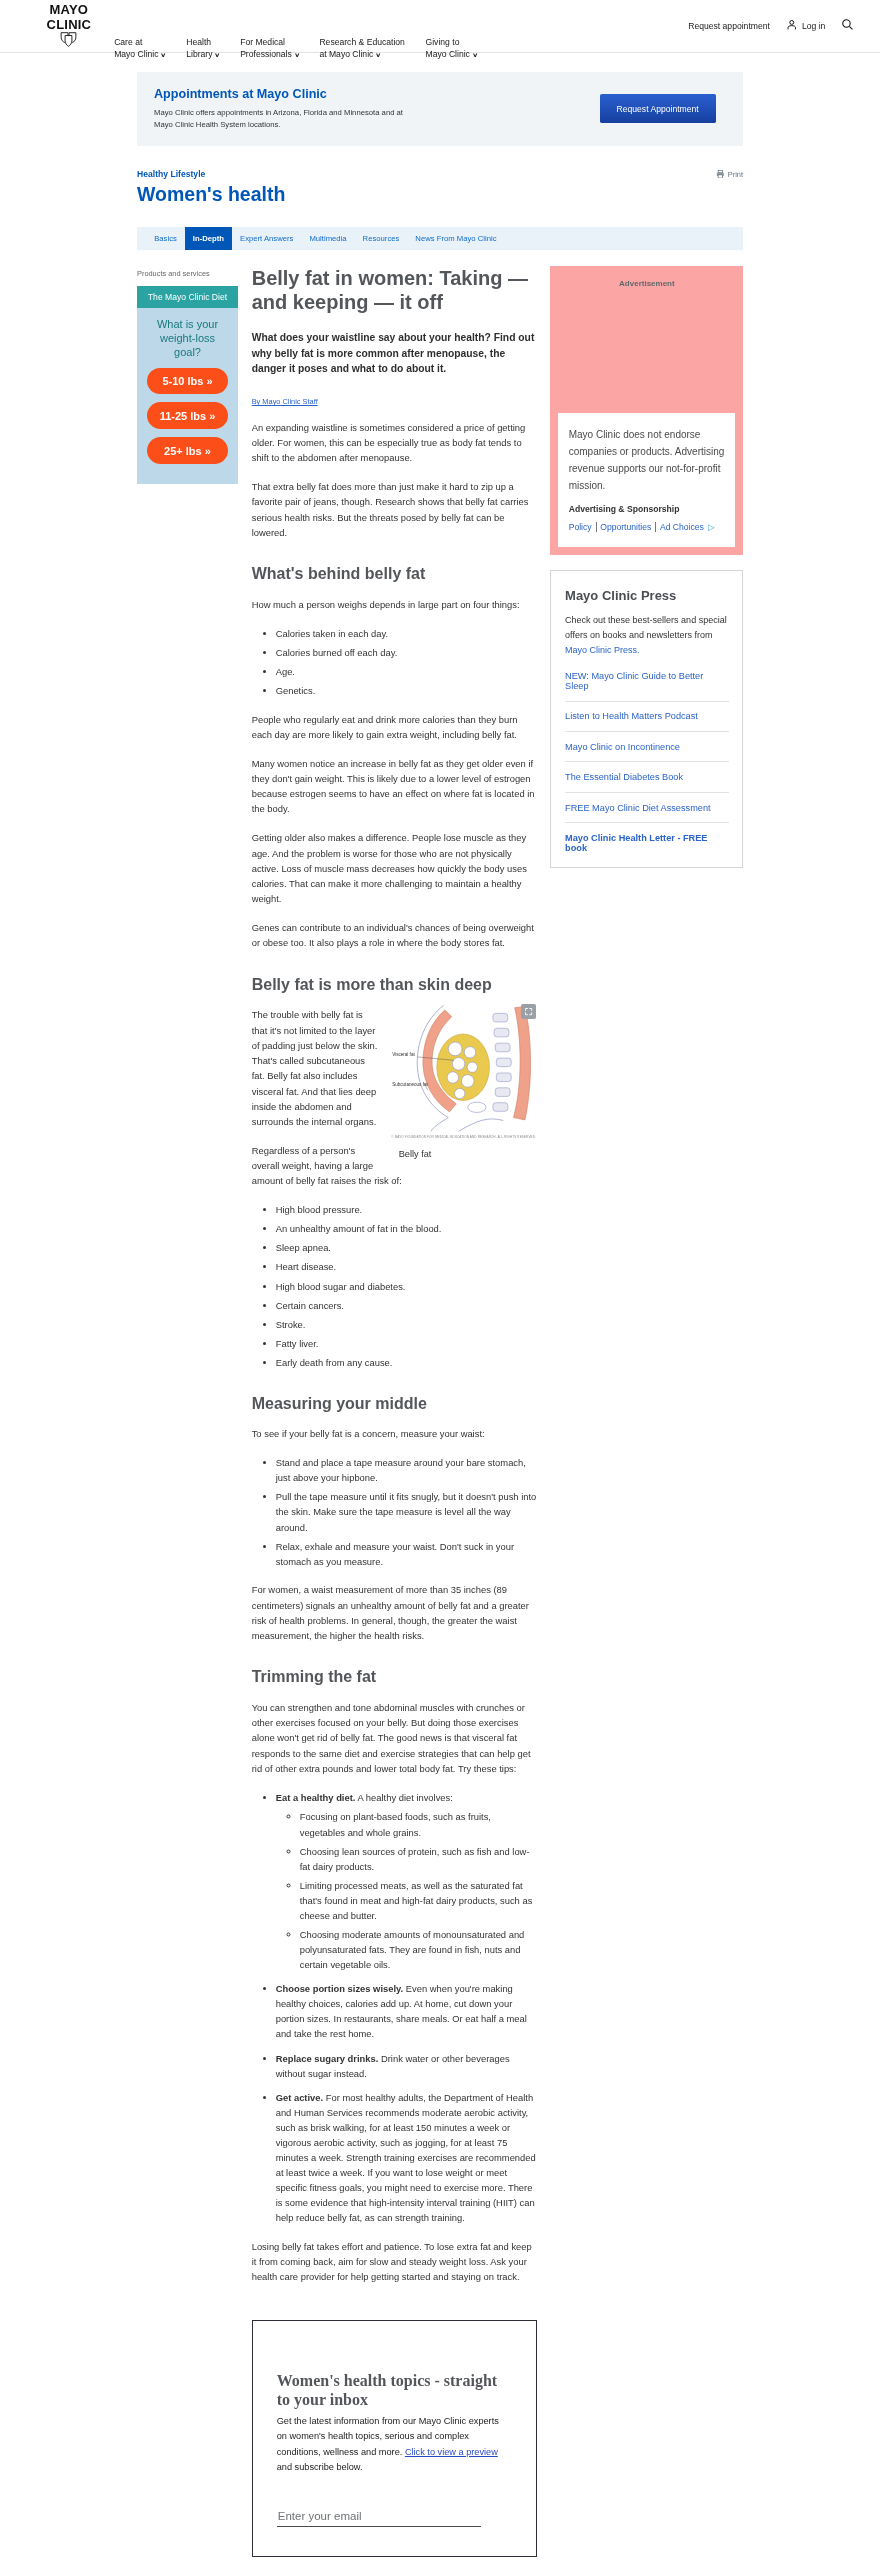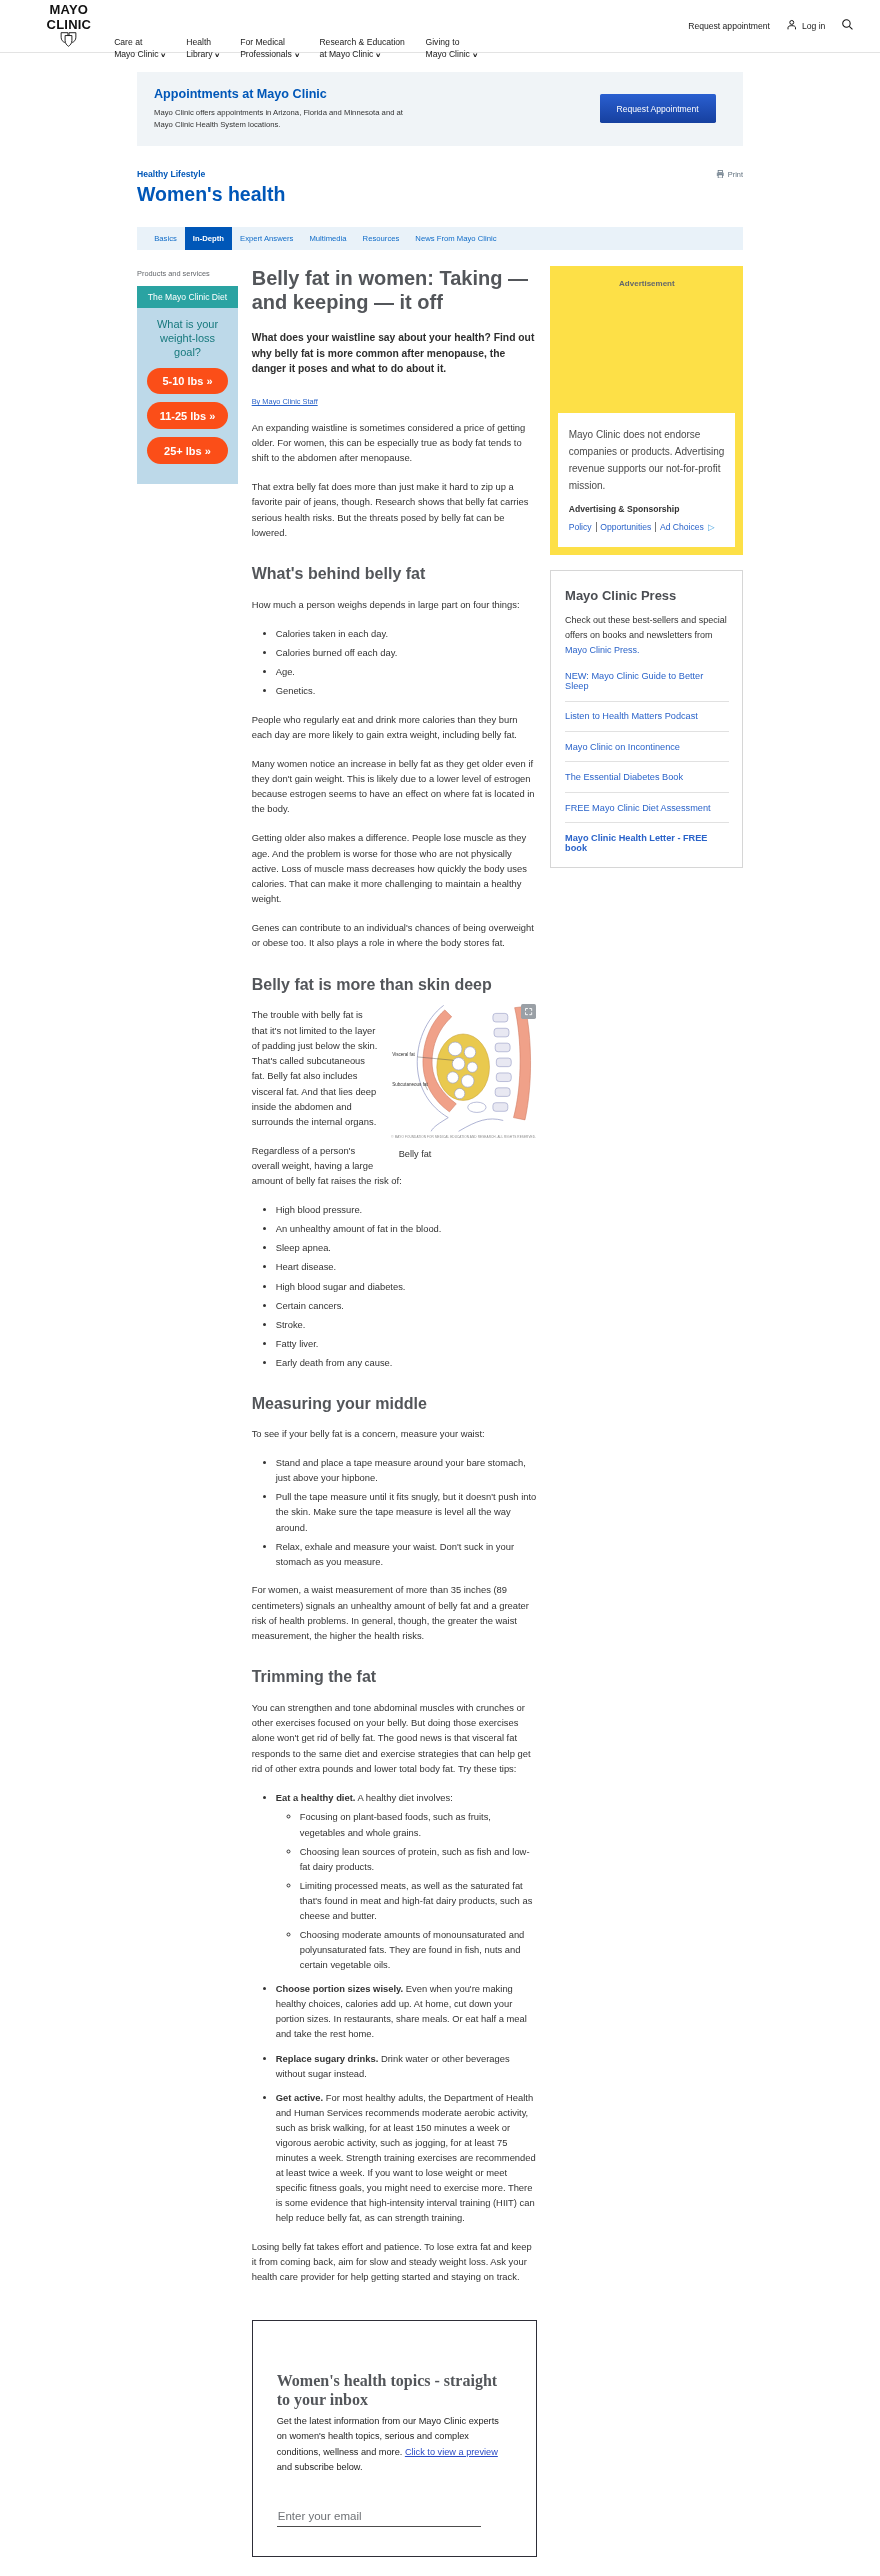--- a/index.html
+++ b/index.html
@@ -70,21 +70,21 @@
 
   
   .newsletter{border:1.1px solid #2e2e38;margin-top:35px;padding:25px 24px 29px;box-sizing:border-box;}
   .nl-title{font-family:"Liberation Serif",serif;font-size:21px;color:#141433;line-height:1.22;margin:0 0 17px;font-weight:bold;}
   .nl-body{font-size:9.2px;line-height:1.65;color:#222;margin:0;width:95%;}
   .nl-body a{color:#2a4bc6;text-decoration:underline;}
   .email-input{margin-top:30px;width:86%;border:none;border-bottom:1.1px solid #4c4c4c;font-size:11.5px;padding:4.6px 1.1px;color:#333;background:transparent;outline:none;display:block;}
   .email-input::placeholder{color:#6f7276;}
 
   
-  .ad-box{background:#fde047;padding:8px;height:289px;box-sizing:border-box;display:flex;flex-direction:column;}
+  .ad-box{background:#fca5a5;padding:8px;height:289px;box-sizing:border-box;display:flex;flex-direction:column;}
   .ad-label{text-align:center;font-size:8px;font-weight:bold;color:#63676b;margin-top:4.6px;}
   .ad-white{background:#fff;margin-top:auto;padding:12.6px 10.3px 15px;}
   .ad-white p{font-size:10px;line-height:1.7;color:#4a4a4a;margin:0 0 10.3px;}
   .ad-sponsor{font-weight:bold;font-size:8.6px;color:#333;margin-bottom:8px;}
   .ad-links{display:flex;align-items:center;font-size:8.6px;gap:4px;}
   .ad-links a{color:#2a63c9;}
   .vsep{width:0.6px;height:10.3px;background:#777;}
   .adc-tri{color:#4aa3e0;font-size:8.6px;}
   .press-box{border:0.6px solid #d6d6d6;margin-top:15px;padding:13.7px 13.7px 4.6px;}
   .press-box h3{font-size:13px;color:#4a4d52;margin:3.4px 0 9.2px;font-weight:bold;}

